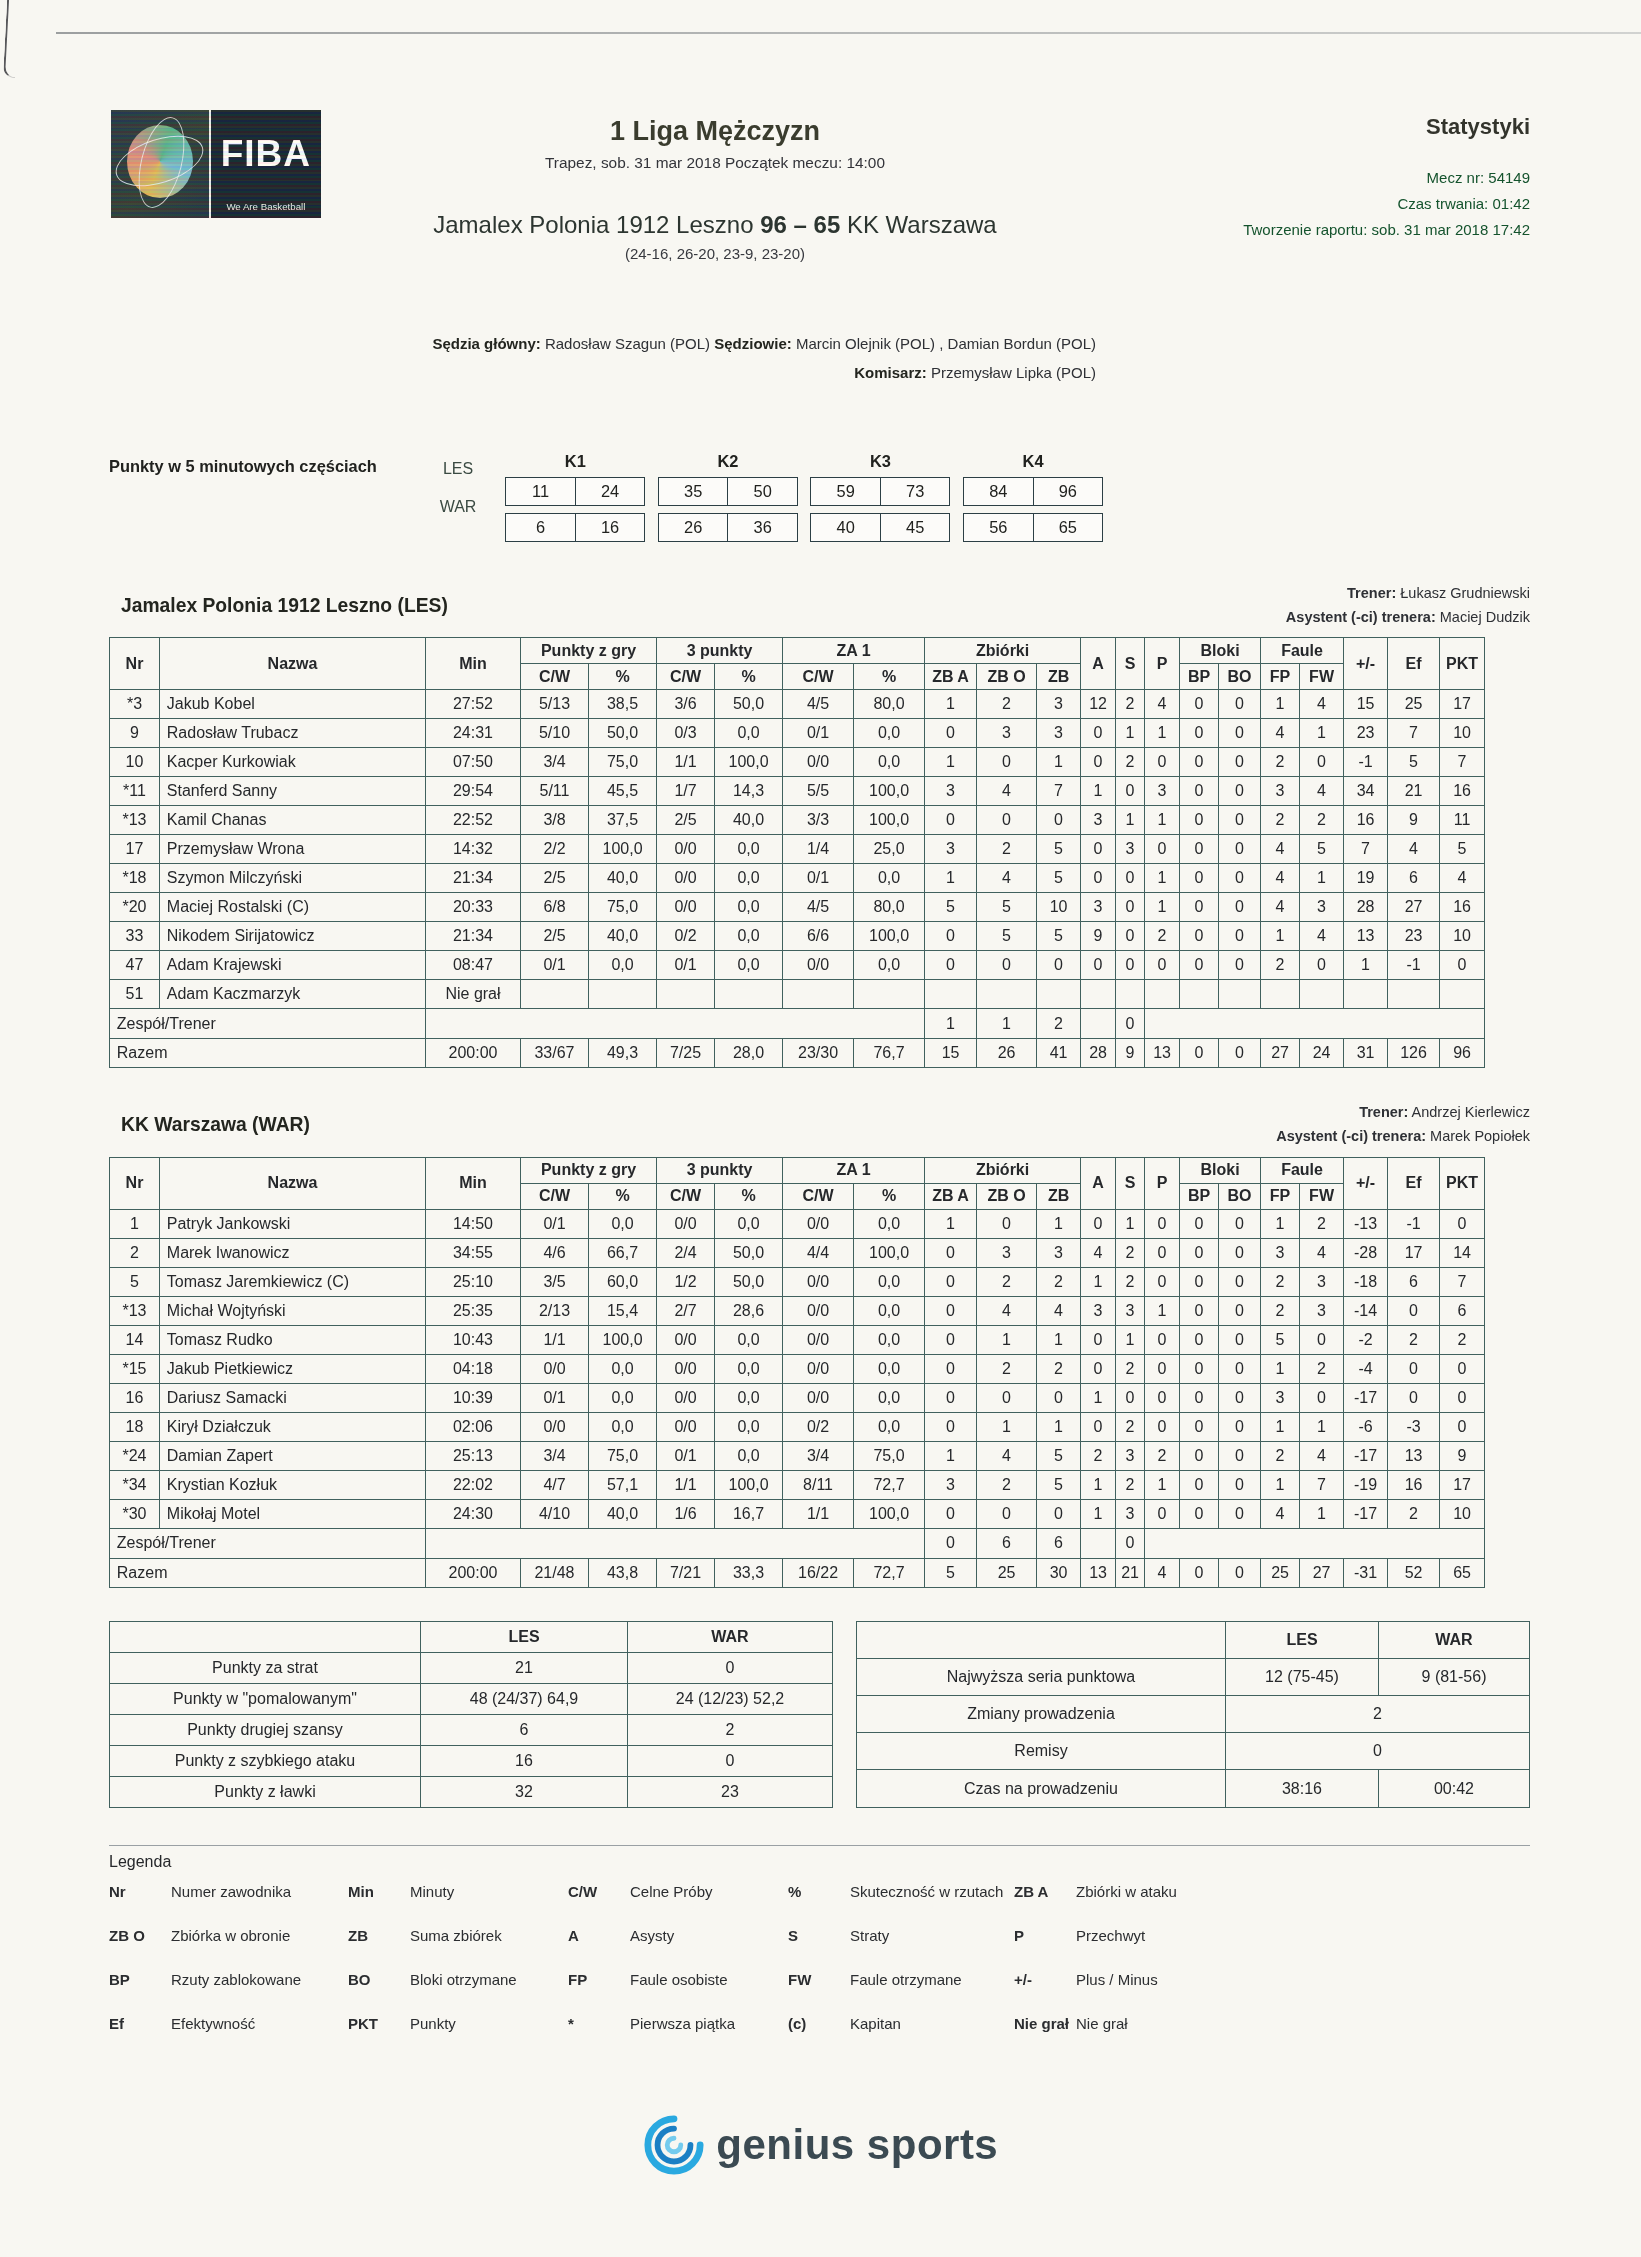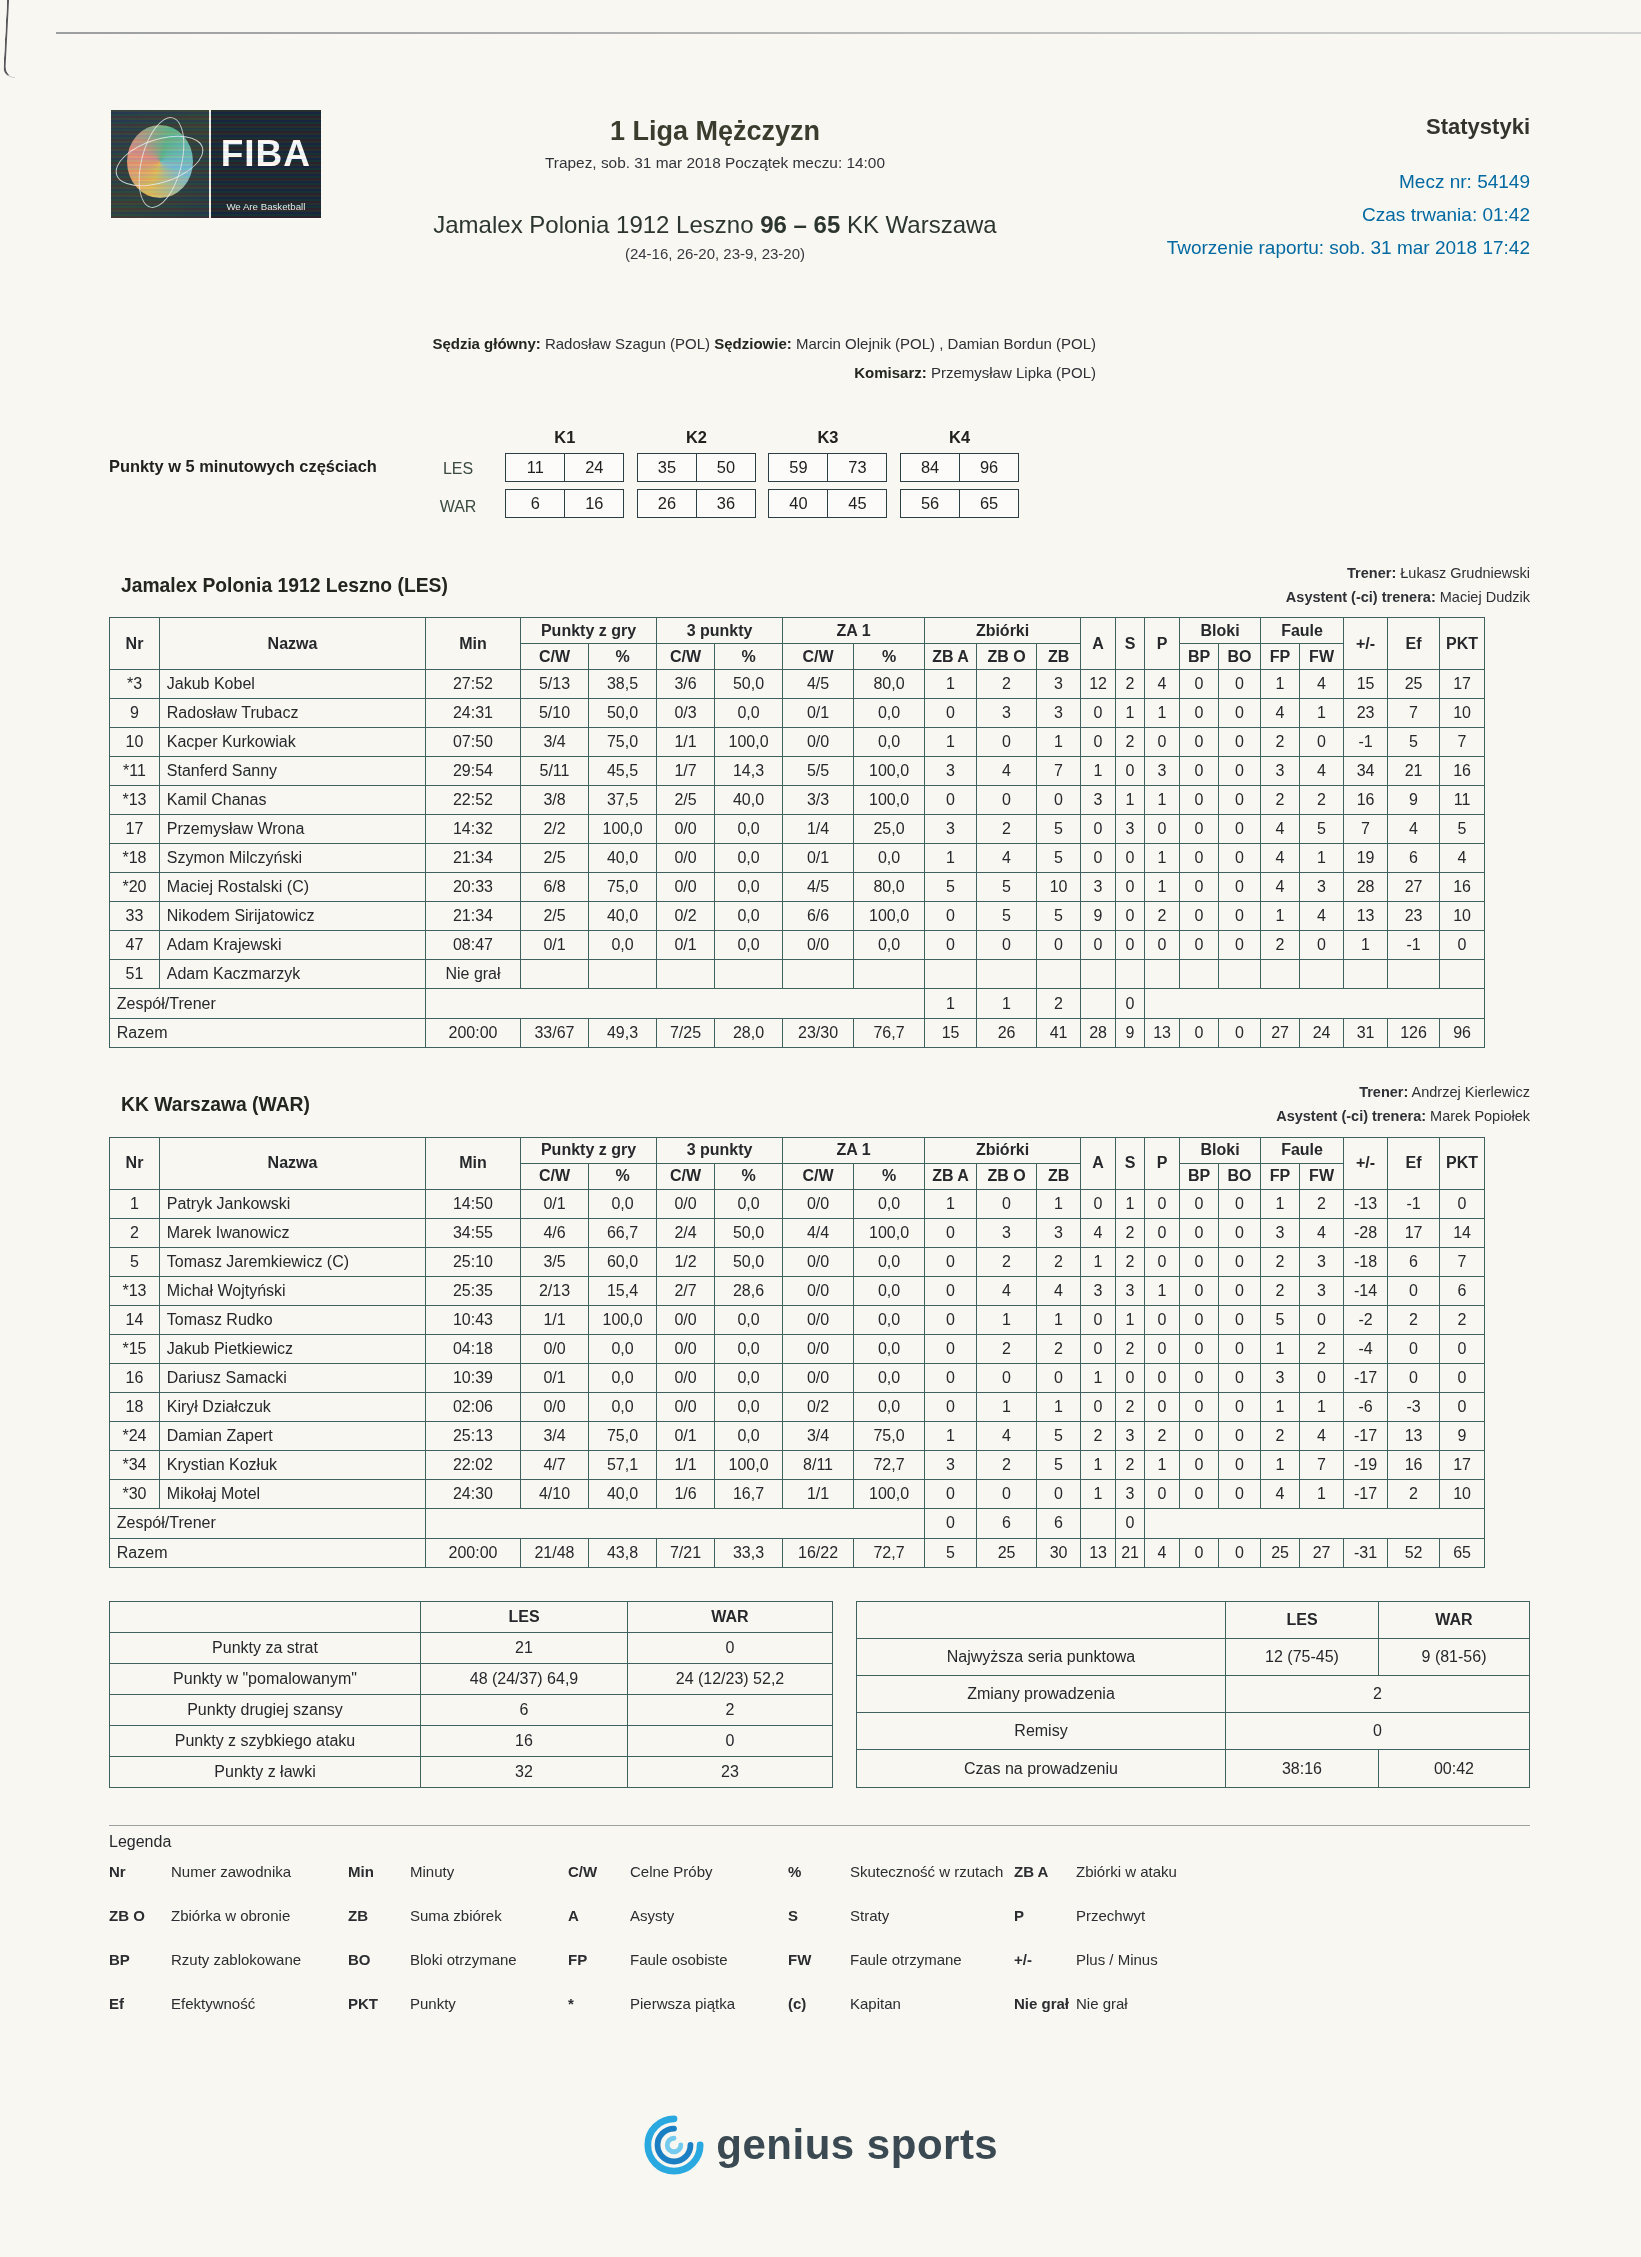--- a/index.html
+++ b/index.html
@@ -37,31 +37,31 @@
   .fiba-tag{position:absolute;bottom:5.8px;left:50%;transform:translateX(-50%);
     color:#f0f0ea;font-size:9.7px;white-space:nowrap;}
   .center-head{position:absolute;left:214px;right:423px;top:9.7px;text-align:center;}
   .league-title{font-size:27px;font-weight:bold;color:#3a3c2e;}
   .venue-line{font-size:15.4px;margin-top:7.7px;color:#33343a;}
   .score-block{margin-top:39px;font-size:24px;color:#2c3530;white-space:nowrap;}
   .score-block .score{font-weight:bold;}
   .quarters-note{font-size:15px;margin-top:5.8px;color:#37393f;}
   .right-head{position:absolute;right:0;top:7.7px;text-align:right;}
   .stats-title{font-size:22px;font-weight:bold;color:#33342c;}
-  .match-meta{margin-top:25px;font-size:19px;line-height:1.75;color:#0369a1;}
+  .match-meta{margin-top:25px;font-size:15px;line-height:1.75;color:#14532d;}
   .officials{text-align:right;padding-right:434px;font-size:15px;line-height:1.9;color:#2e3035;}
   .officials b{color:#23251f;}
 
   
   .periods{margin-top:41px;display:flex;align-items:flex-start;}
   .periods-label{font-weight:bold;font-size:16.4px;width:321px;padding-top:29px;}
   .teams-col{width:56px;margin-right:19.3px;text-align:center;font-size:16px;color:#3a4a42;}
   .teams-col .spacer{height:25px;}
   .teams-col .trow{height:31px;line-height:31px;margin-bottom:6.8px;}
-  .qcol{width:119px;margin-right:12.6px;text-align:center;}
+  .qcol{width:140px;margin-right:12.6px;text-align:center;margin-top:24px;}
   .qlabel{font-size:16.4px;font-weight:bold;height:25px;}
   .qbox{display:flex;border:1.9px solid #2c3f45;height:27px;margin-bottom:6.8px;background:rgba(255,255,255,.5);}
   .qbox span{flex:1;display:flex;align-items:center;justify-content:center;font-size:16.4px;}
   .qbox span:first-child{border-right:1.9px solid #2c3f45;}
 
   
   .team-section{margin-top:33px;}
   .team-head{display:flex;justify-content:space-between;align-items:center;margin-bottom:7.7px;}
   .team-title{font-size:19.3px;font-weight:bold;color:#23251f;margin-left:12px;}
   .staff{text-align:right;font-size:14.5px;line-height:1.65;color:#2e3035;}

